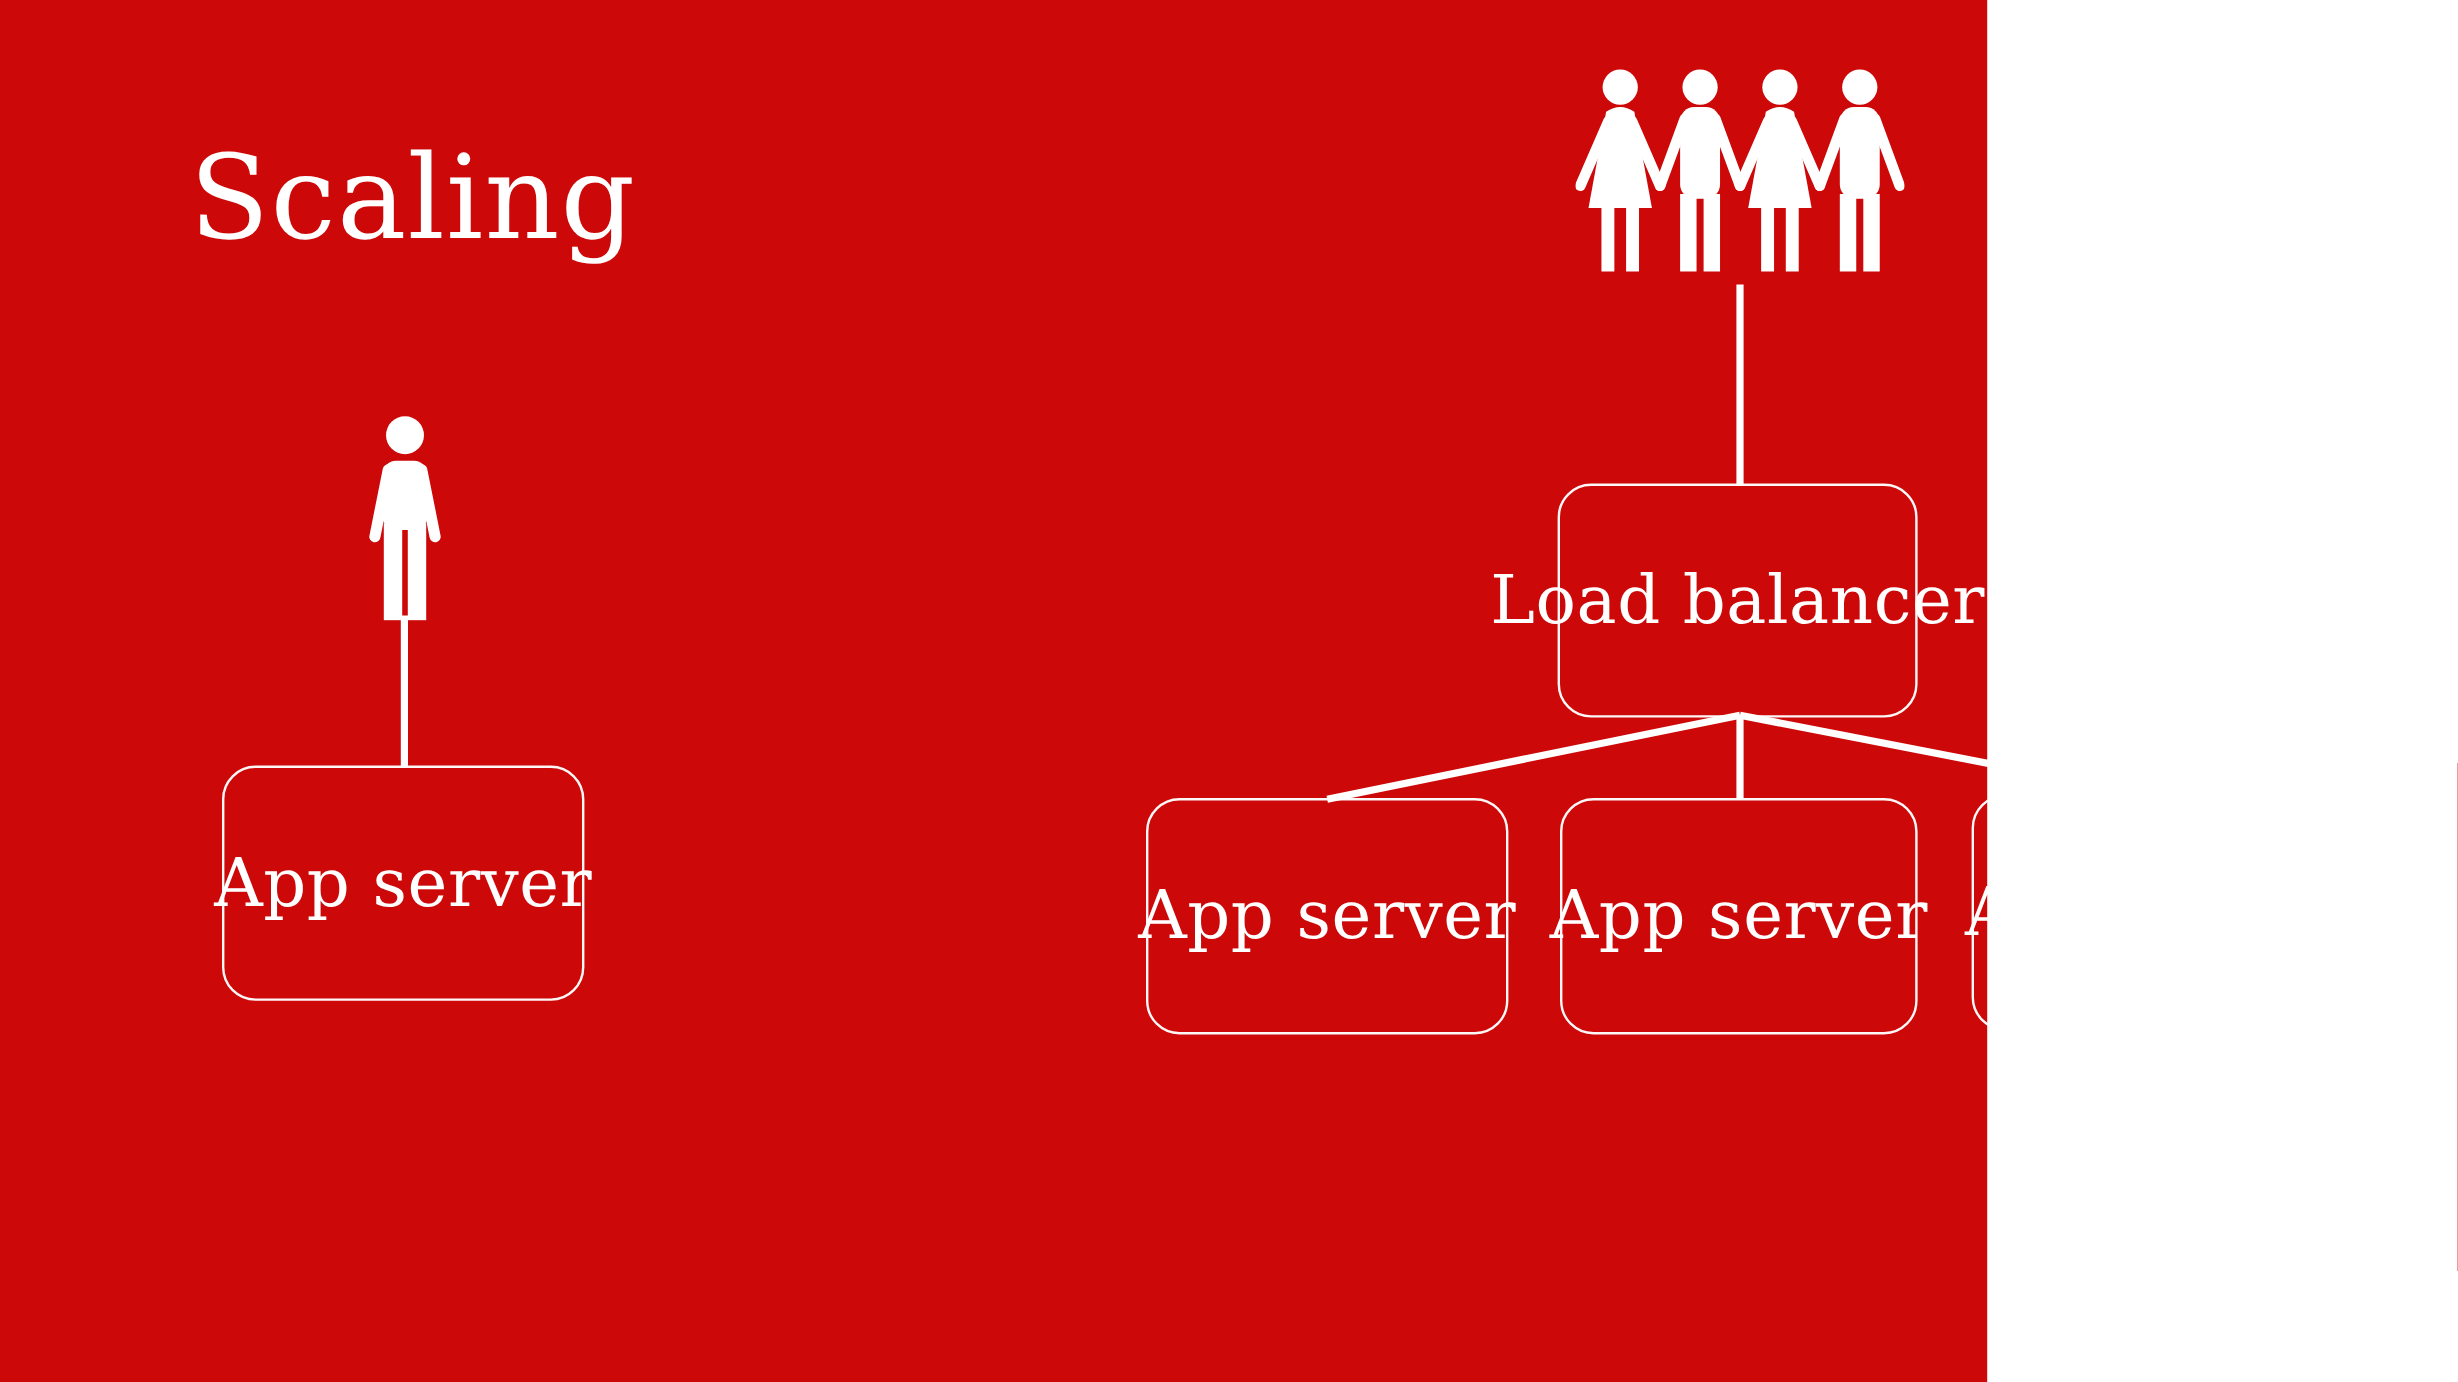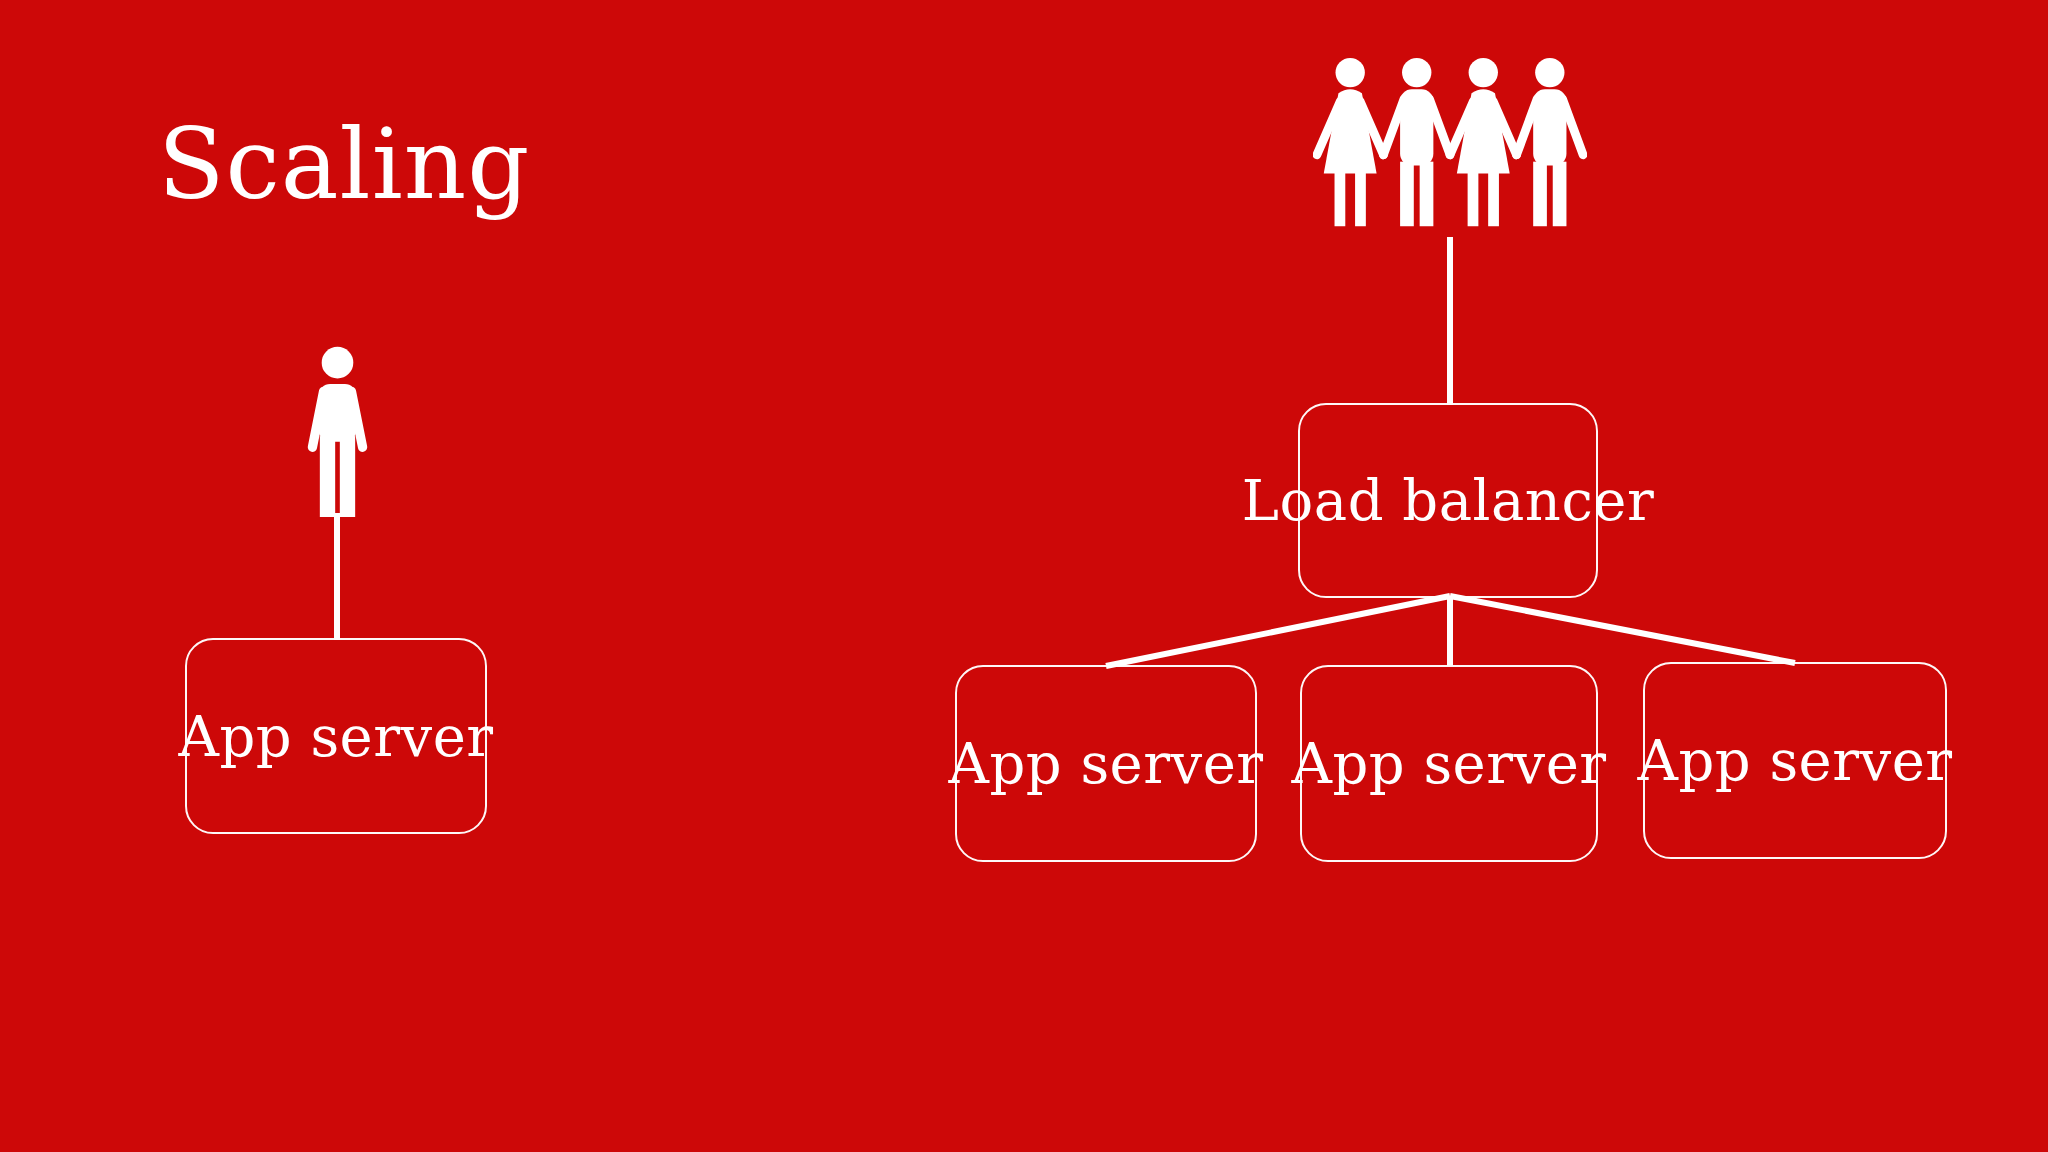--- a/index.html
+++ b/index.html
@@ -7,21 +7,21 @@
     padding: 0;
   }
   body {
     width: 2048px;
     height: 1152px;
     overflow: hidden;
     font-family: "DejaVu Serif", "Liberation Serif", serif;
   }
   .slide {
     position: relative;
-    width: 2048px;
+    width: 1656px;
     height: 1152px;
     background: #cd0808;
   }
   .slide-title {
     position: absolute;
     left: 158px;
     top: 112px;
     margin: 0;
     font-size: 97px;
     font-weight: 400;

